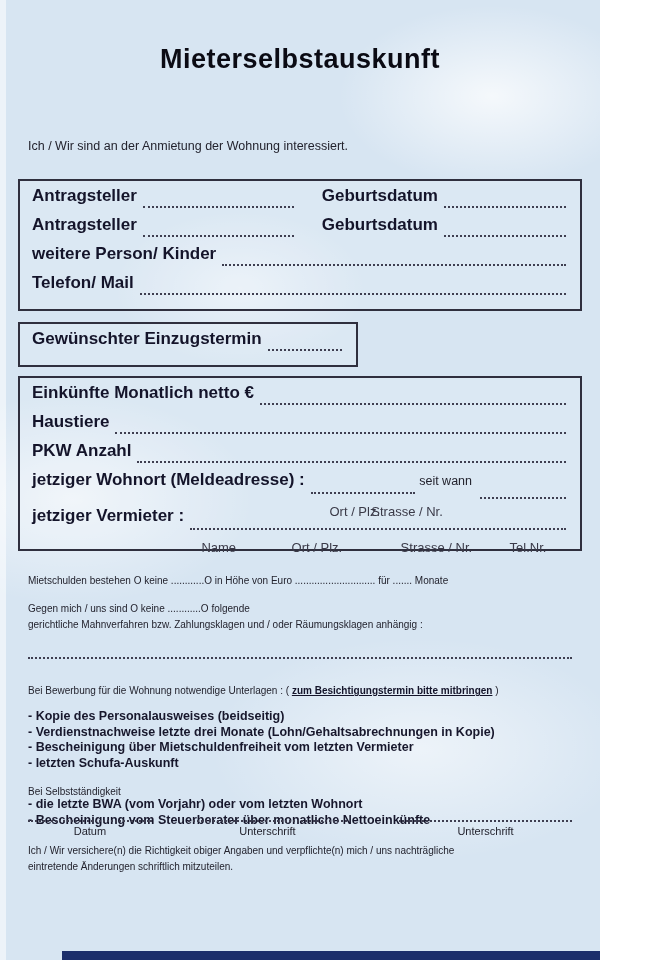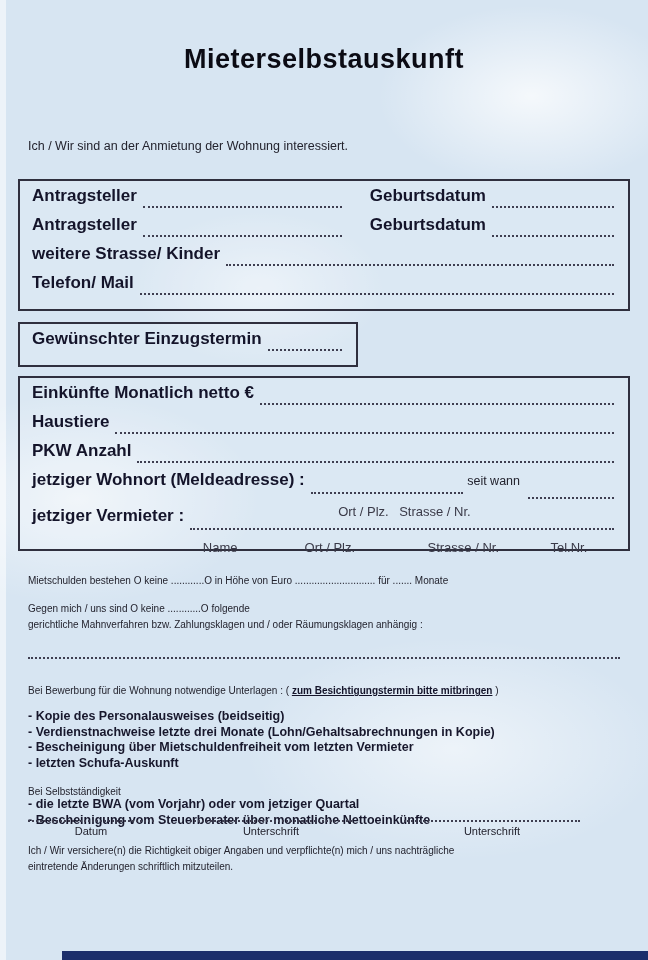--- a/index.html
+++ b/index.html
@@ -1,18 +1,18 @@
 <!DOCTYPE html>
 <html><head>
 <meta charset="utf-8">
 <style>
   html,body{margin:0;padding:0;}
   .page{
     position:relative;
-    width:648px;height:960px;
+    width:600px;height:960px;
     font-family:"Liberation Sans", sans-serif;
     color:#23232e;
     overflow:hidden;
     background:
       radial-gradient(ellipse 220px 130px at 82% 10%, rgba(255,255,255,.75), transparent 70%),
       radial-gradient(ellipse 260px 150px at 12% 52%, rgba(255,255,255,.6), transparent 70%),
       radial-gradient(ellipse 300px 160px at 70% 78%, rgba(255,255,255,.55), transparent 70%),
       radial-gradient(ellipse 180px 110px at 40% 30%, rgba(255,255,255,.45), transparent 70%),
       #d7e5f2;
   }
@@ -90,21 +90,21 @@
         <span class="lbl gap">Geburtsdatum</span>
         <span class="leader short"></span>
       </div>
       <div class="frow">
         <span class="lbl">Antragsteller</span>
         <span class="leader"></span>
         <span class="lbl gap">Geburtsdatum</span>
         <span class="leader short"></span>
       </div>
       <div class="frow">
-        <span class="lbl">weitere Strasse/ Kinder</span>
+        <span class="lbl">weitere Person/ Kinder</span>
         <span class="leader"></span>
       </div>
       <div class="frow">
         <span class="lbl">Telefon/ Mail</span>
         <span class="leader"></span>
       </div>
     </div>
 
     <div class="box box2">
       <div class="frow">
@@ -159,21 +159,21 @@
 
     <div class="bitems">
       <div class="bitem">- Kopie des Personalausweises (beidseitig)</div>
       <div class="bitem">- Verdienstnachweise letzte drei Monate (Lohn/Gehaltsabrechnungen in Kopie)</div>
       <div class="bitem">- Bescheinigung über Mietschuldenfreiheit vom letzten Vermieter</div>
       <div class="bitem">- letzten Schufa-Auskunft</div>
     </div>
 
     <p class="para m-self">Bei Selbstständigkeit</p>
     <div>
-      <div class="bitem">- die letzte BWA (vom Vorjahr) oder vom jetziger Quartal</div>
+      <div class="bitem">- die letzte BWA (vom Vorjahr) oder vom letzten Wohnort</div>
       <div class="bitem">- Bescheinigung vom Steuerberater über monatliche Nettoeinkünfte</div>
     </div>
 
     <p class="para decl">Ich / Wir versichere(n) die Richtigkeit obiger Angaben und verpflichte(n) mich / uns nachträgliche eintretende Änderungen schriftlich mitzuteilen.</p>
   </div>
 
   <div class="signatures">
     <div class="sig sig1">
       <span class="sigline"></span>
       <span class="siglabel">Datum</span>

